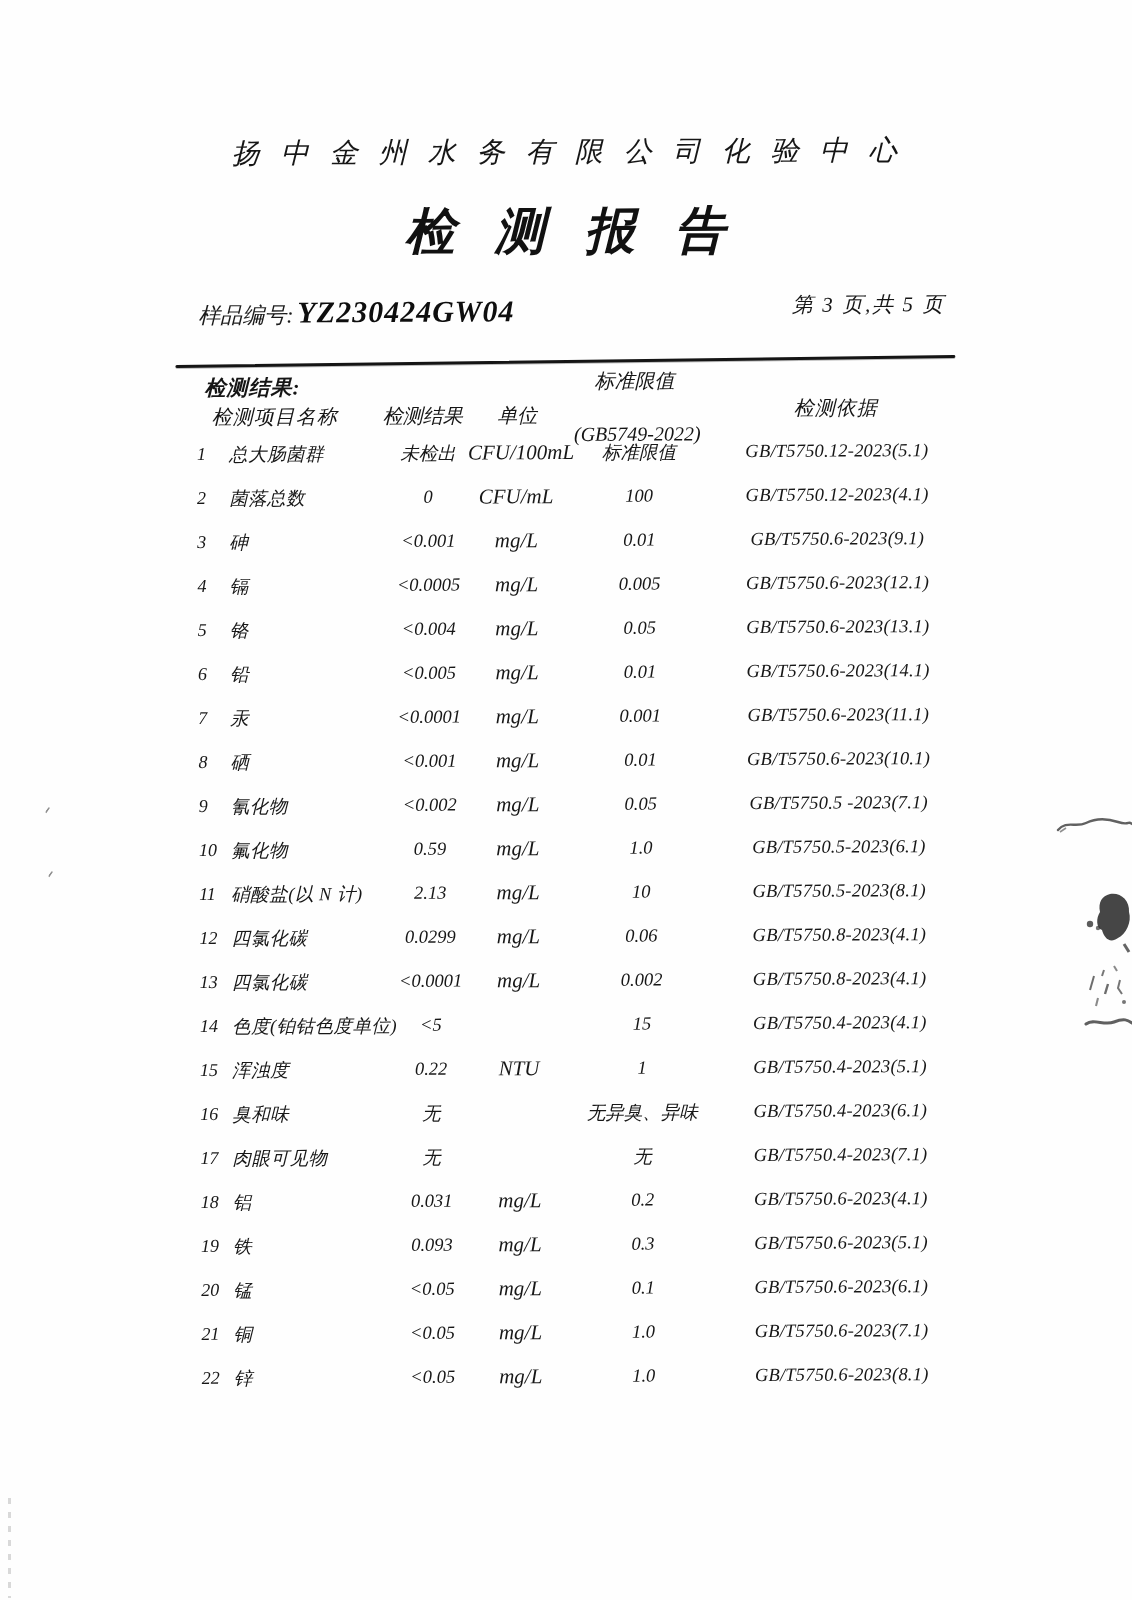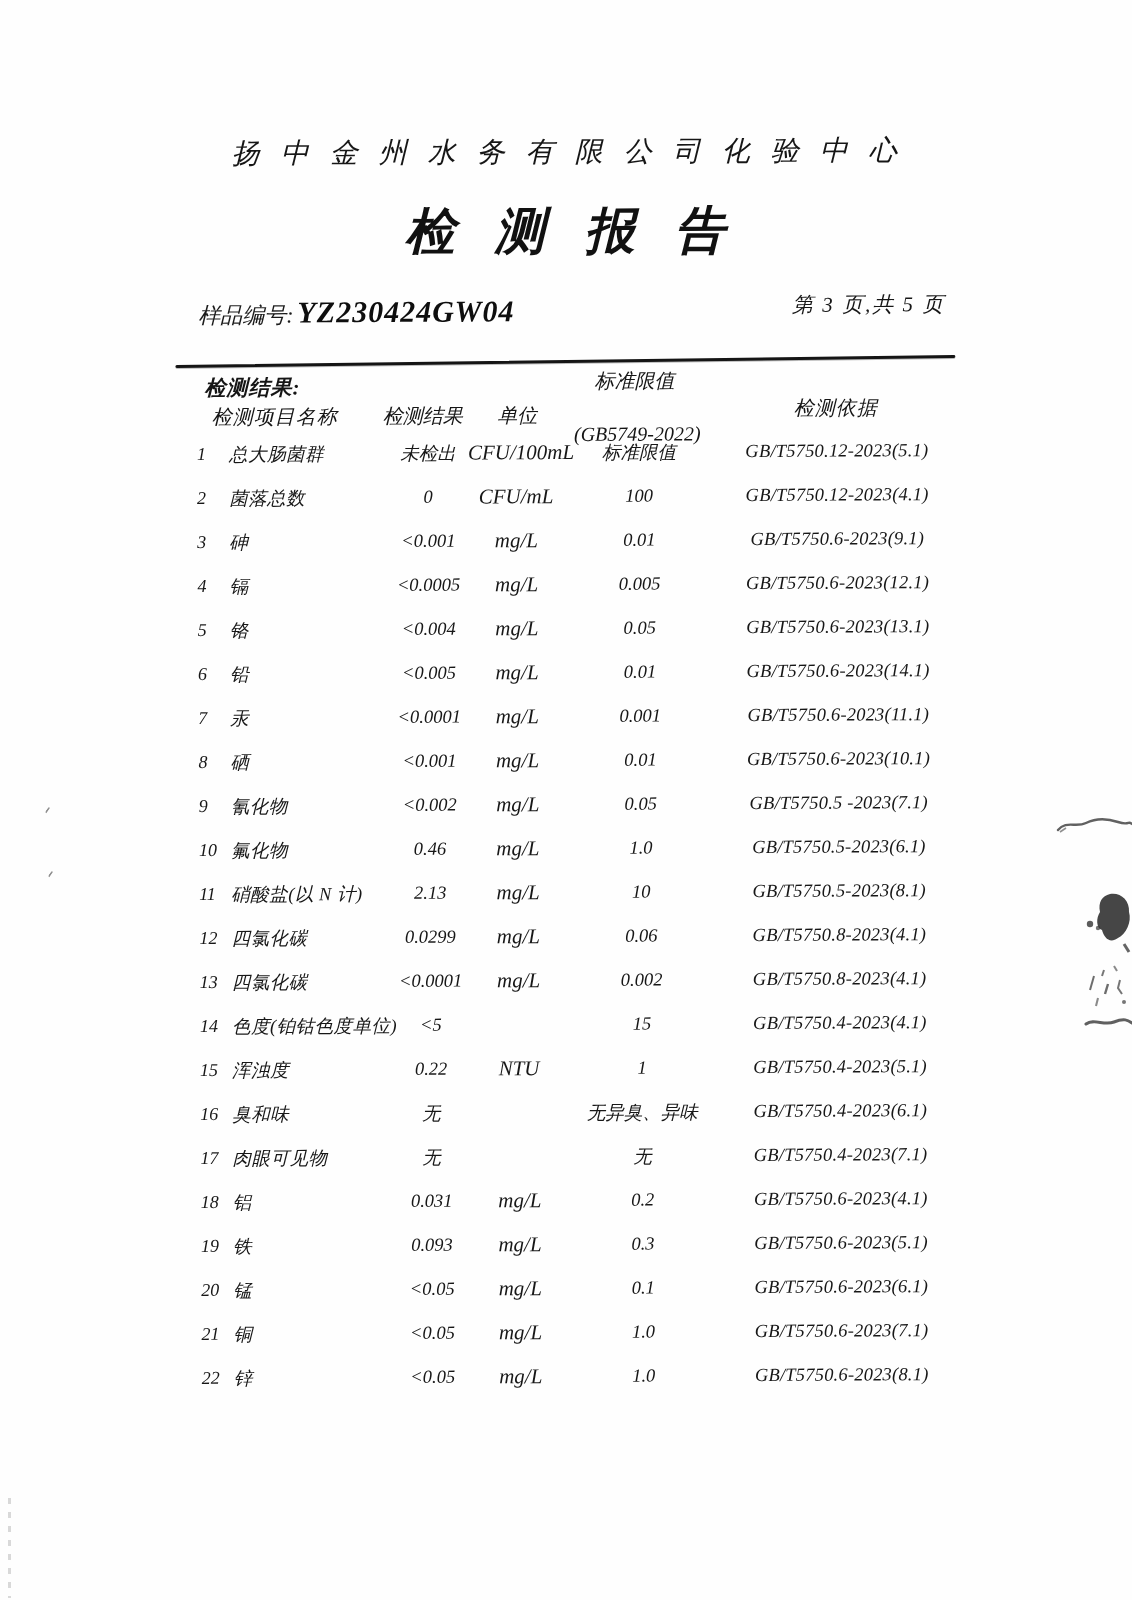--- a/index.html
+++ b/index.html
@@ -177,21 +177,21 @@
     <span class="c-name">氰化物</span>
     <span class="c-result">&lt;0.002</span>
     <span class="c-unit">mg/L</span>
     <span class="c-limit">0.05</span>
     <span class="c-method">GB/T5750.5 -2023(7.1)</span>
   </div>
 
   <div class="row">
     <span class="c-no">10</span>
     <span class="c-name">氟化物</span>
-    <span class="c-result">0.46</span>
+    <span class="c-result">0.59</span>
     <span class="c-unit">mg/L</span>
     <span class="c-limit">1.0</span>
     <span class="c-method">GB/T5750.5-2023(6.1)</span>
   </div>
 
   <div class="row">
     <span class="c-no">11</span>
     <span class="c-name">硝酸盐(以 N 计)</span>
     <span class="c-result">2.13</span>
     <span class="c-unit">mg/L</span>

